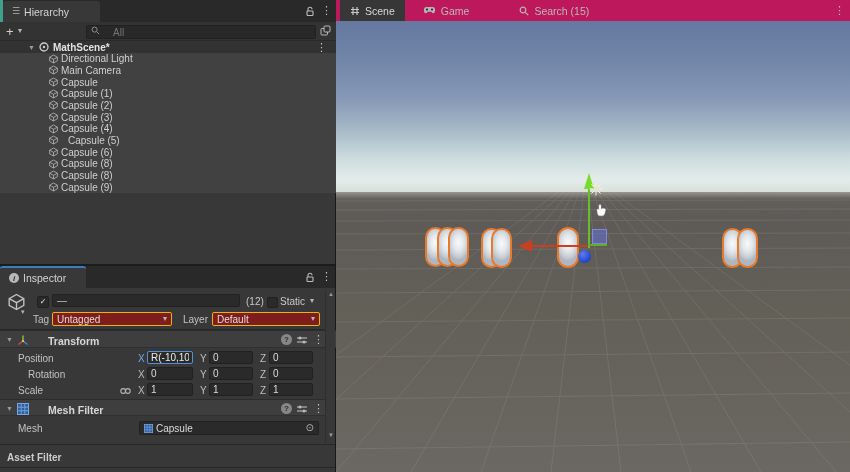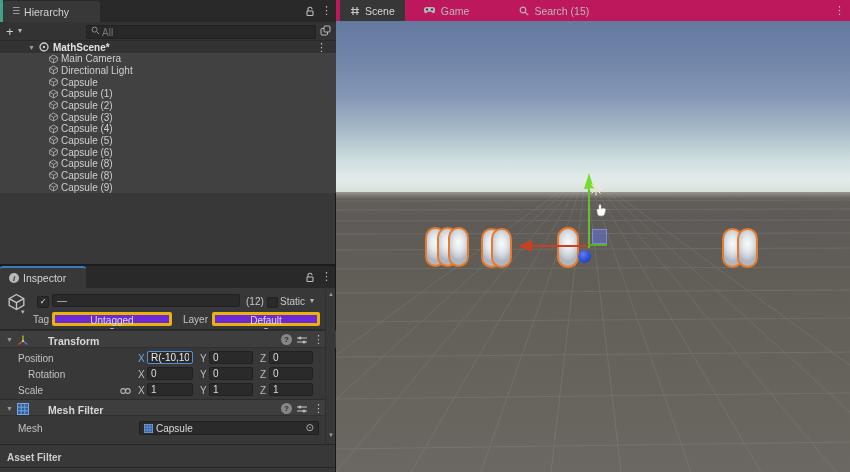--- a/index.html
+++ b/index.html
@@ -11,23 +11,23 @@
   .tabbar{background:#292929;}
   .tab{display:flex;align-items:center;gap:4px;background:#383838;
        border-radius:3px 3px 0 0;padding:0 9px;height:100%;box-sizing:border-box;
        color:#d4d4d4;font-size:10.5px;}
   .glyph{color:#b6b6b6;line-height:1;}
   .kebab{font-size:11px;color:#c2c2c2;letter-spacing:0;line-height:1;}
   .field{background:#2a2a2a;border:1px solid #212121;border-radius:2px;
          color:#dadada;font-size:10px;box-sizing:border-box;
          font-family:"Liberation Sans","DejaVu Sans",sans-serif;}
   input.field{padding:0 3px;outline:none;}
-  .dd{background:#6d28d9;border:3px solid #eab308;border-radius:2px;color:#dedede;
+  .dd{background:#7f1d1d;border:1px solid #eab308;border-radius:2px;color:#dedede;
       display:flex;align-items:center;justify-content:space-between;
-      padding:0 4px;box-sizing:border-box;flex-direction:column;}
+      padding:0 4px;box-sizing:border-box;}
   .comp-header{background:#3e3e3e;border-top:1px solid #2c2c2c;border-bottom:1px solid #303030;}
   .comp-title{font-weight:bold;color:#d6d6d6;font-size:10.5px;}
   .row-label{color:#c2c2c2;}
   .axis{color:#bdbdbd;}
   .axis.focus{color:#6fa8e8;}
   .divider{background:#282828;height:1px;}
   .helpdot{width:11px;height:11px;border-radius:50%;background:#878787;color:#2c2c2c;
            font-size:8px;font-weight:bold;display:flex;align-items:center;justify-content:center;}
   .hitem{display:flex;align-items:center;height:11.67px;background:#414141;}
   .hitem .lbl{color:#cfcfcf;}
@@ -56,21 +56,21 @@
             <path d="M3 5 V3.2 a2 2 0 0 1 4 0" fill="none" stroke="#bdbdbd" stroke-width="1.1"></path>
             <rect x="2" y="5" width="6" height="4.5" rx="0.8" fill="none" stroke="#bdbdbd" stroke-width="1.1"></rect>
           </svg>
       </span>
       <span class="abs kebab" style="left:321px;top:5px;">⋮</span>
     </div>
 
     <div class="abs" style="left:0;top:22px;width:336px;height:19px;background:#333333;border-bottom:1px solid #2a2a2a;box-sizing:border-box;">
       <span class="abs" style="left:6px;top:2px;font-size:13px;color:#d0d0d0;">+</span>
       <span class="abs glyph" style="left:18px;top:5px;font-size:8px;">▾</span>
-      <div class="abs field" style="left:86px;top:3px;width:230px;height:14px;display:flex;align-items:flex-start;gap:0;padding:0 4px;background:#282828;">
+      <div class="abs field" style="left:86px;top:3px;width:230px;height:14px;display:flex;align-items:flex-start;gap:11px;padding:0 4px;background:#282828;">
         <span>
           <svg width="9" height="9" viewBox="0 0 10 10">
               <circle cx="4" cy="4" r="2.8" fill="none" stroke="#8f8f8f" stroke-width="1.1"></circle>
               <line x1="6.2" y1="6.2" x2="9" y2="9" stroke="#8f8f8f" stroke-width="1.1"></line>
             </svg>
         </span>
         <input style="background: transparent; border: none; outline: none; color: rgb(154, 154, 154); font-size: 10px; width: 190px; font-family: inherit;" placeholder="All">
       </div>
       <span class="abs" style="left:320px;top:3px;">
         <svg width="11" height="11" viewBox="0 0 11 11">
@@ -94,40 +94,40 @@
 
     <div class="abs" style="left:0;top:53px;width:336px;">
 
         <div class="hitem">
           <span style="margin-left:49px;">
             <svg width="9" height="10" viewBox="0 0 10 10">
               <polygon points="5,0.6 9.3,3 9.3,7 5,9.4 0.7,7 0.7,3" fill="none" stroke="#b8b8b8" stroke-width="0.9"></polygon>
               <path d="M0.7 3 L5 5.4 L9.3 3 M5 5.4 V9.4" fill="none" stroke="#b8b8b8" stroke-width="0.9"></path>
             </svg>
           </span>
+          <span class="lbl" style="margin-left:3px;">Directional Light</span>
+        </div>
+
+        <div class="hitem">
+          <span style="margin-left:49px;">
+            <svg width="9" height="10" viewBox="0 0 10 10">
+              <polygon points="5,0.6 9.3,3 9.3,7 5,9.4 0.7,7 0.7,3" fill="none" stroke="#b8b8b8" stroke-width="0.9"></polygon>
+              <path d="M0.7 3 L5 5.4 L9.3 3 M5 5.4 V9.4" fill="none" stroke="#b8b8b8" stroke-width="0.9"></path>
+            </svg>
+          </span>
           <span class="lbl" style="margin-left:3px;">Main Camera</span>
         </div>
 
         <div class="hitem">
           <span style="margin-left:49px;">
             <svg width="9" height="10" viewBox="0 0 10 10">
               <polygon points="5,0.6 9.3,3 9.3,7 5,9.4 0.7,7 0.7,3" fill="none" stroke="#b8b8b8" stroke-width="0.9"></polygon>
               <path d="M0.7 3 L5 5.4 L9.3 3 M5 5.4 V9.4" fill="none" stroke="#b8b8b8" stroke-width="0.9"></path>
             </svg>
           </span>
-          <span class="lbl" style="margin-left:3px;">Directional Light</span>
-        </div>
-
-        <div class="hitem">
-          <span style="margin-left:49px;">
-            <svg width="9" height="10" viewBox="0 0 10 10">
-              <polygon points="5,0.6 9.3,3 9.3,7 5,9.4 0.7,7 0.7,3" fill="none" stroke="#b8b8b8" stroke-width="0.9"></polygon>
-              <path d="M0.7 3 L5 5.4 L9.3 3 M5 5.4 V9.4" fill="none" stroke="#b8b8b8" stroke-width="0.9"></path>
-            </svg>
-          </span>
           <span class="lbl" style="margin-left:3px;">Capsule</span>
         </div>
 
         <div class="hitem">
           <span style="margin-left:49px;">
             <svg width="9" height="10" viewBox="0 0 10 10">
               <polygon points="5,0.6 9.3,3 9.3,7 5,9.4 0.7,7 0.7,3" fill="none" stroke="#b8b8b8" stroke-width="0.9"></polygon>
               <path d="M0.7 3 L5 5.4 L9.3 3 M5 5.4 V9.4" fill="none" stroke="#b8b8b8" stroke-width="0.9"></path>
             </svg>
           </span>
@@ -164,21 +164,21 @@
           <span class="lbl" style="margin-left:3px;">Capsule (4)</span>
         </div>
 
         <div class="hitem">
           <span style="margin-left:49px;">
             <svg width="9" height="10" viewBox="0 0 10 10">
               <polygon points="5,0.6 9.3,3 9.3,7 5,9.4 0.7,7 0.7,3" fill="none" stroke="#b8b8b8" stroke-width="0.9"></polygon>
               <path d="M0.7 3 L5 5.4 L9.3 3 M5 5.4 V9.4" fill="none" stroke="#b8b8b8" stroke-width="0.9"></path>
             </svg>
           </span>
-          <span class="lbl" style="margin-left:3px;">Capsule (5)</span>
+          <span class="lbl" style="margin-left:10px;">Capsule (5)</span>
         </div>
 
         <div class="hitem">
           <span style="margin-left:49px;">
             <svg width="9" height="10" viewBox="0 0 10 10">
               <polygon points="5,0.6 9.3,3 9.3,7 5,9.4 0.7,7 0.7,3" fill="none" stroke="#b8b8b8" stroke-width="0.9"></polygon>
               <path d="M0.7 3 L5 5.4 L9.3 3 M5 5.4 V9.4" fill="none" stroke="#b8b8b8" stroke-width="0.9"></path>
             </svg>
           </span>
           <span class="lbl" style="margin-left:3px;">Capsule (6)</span>

